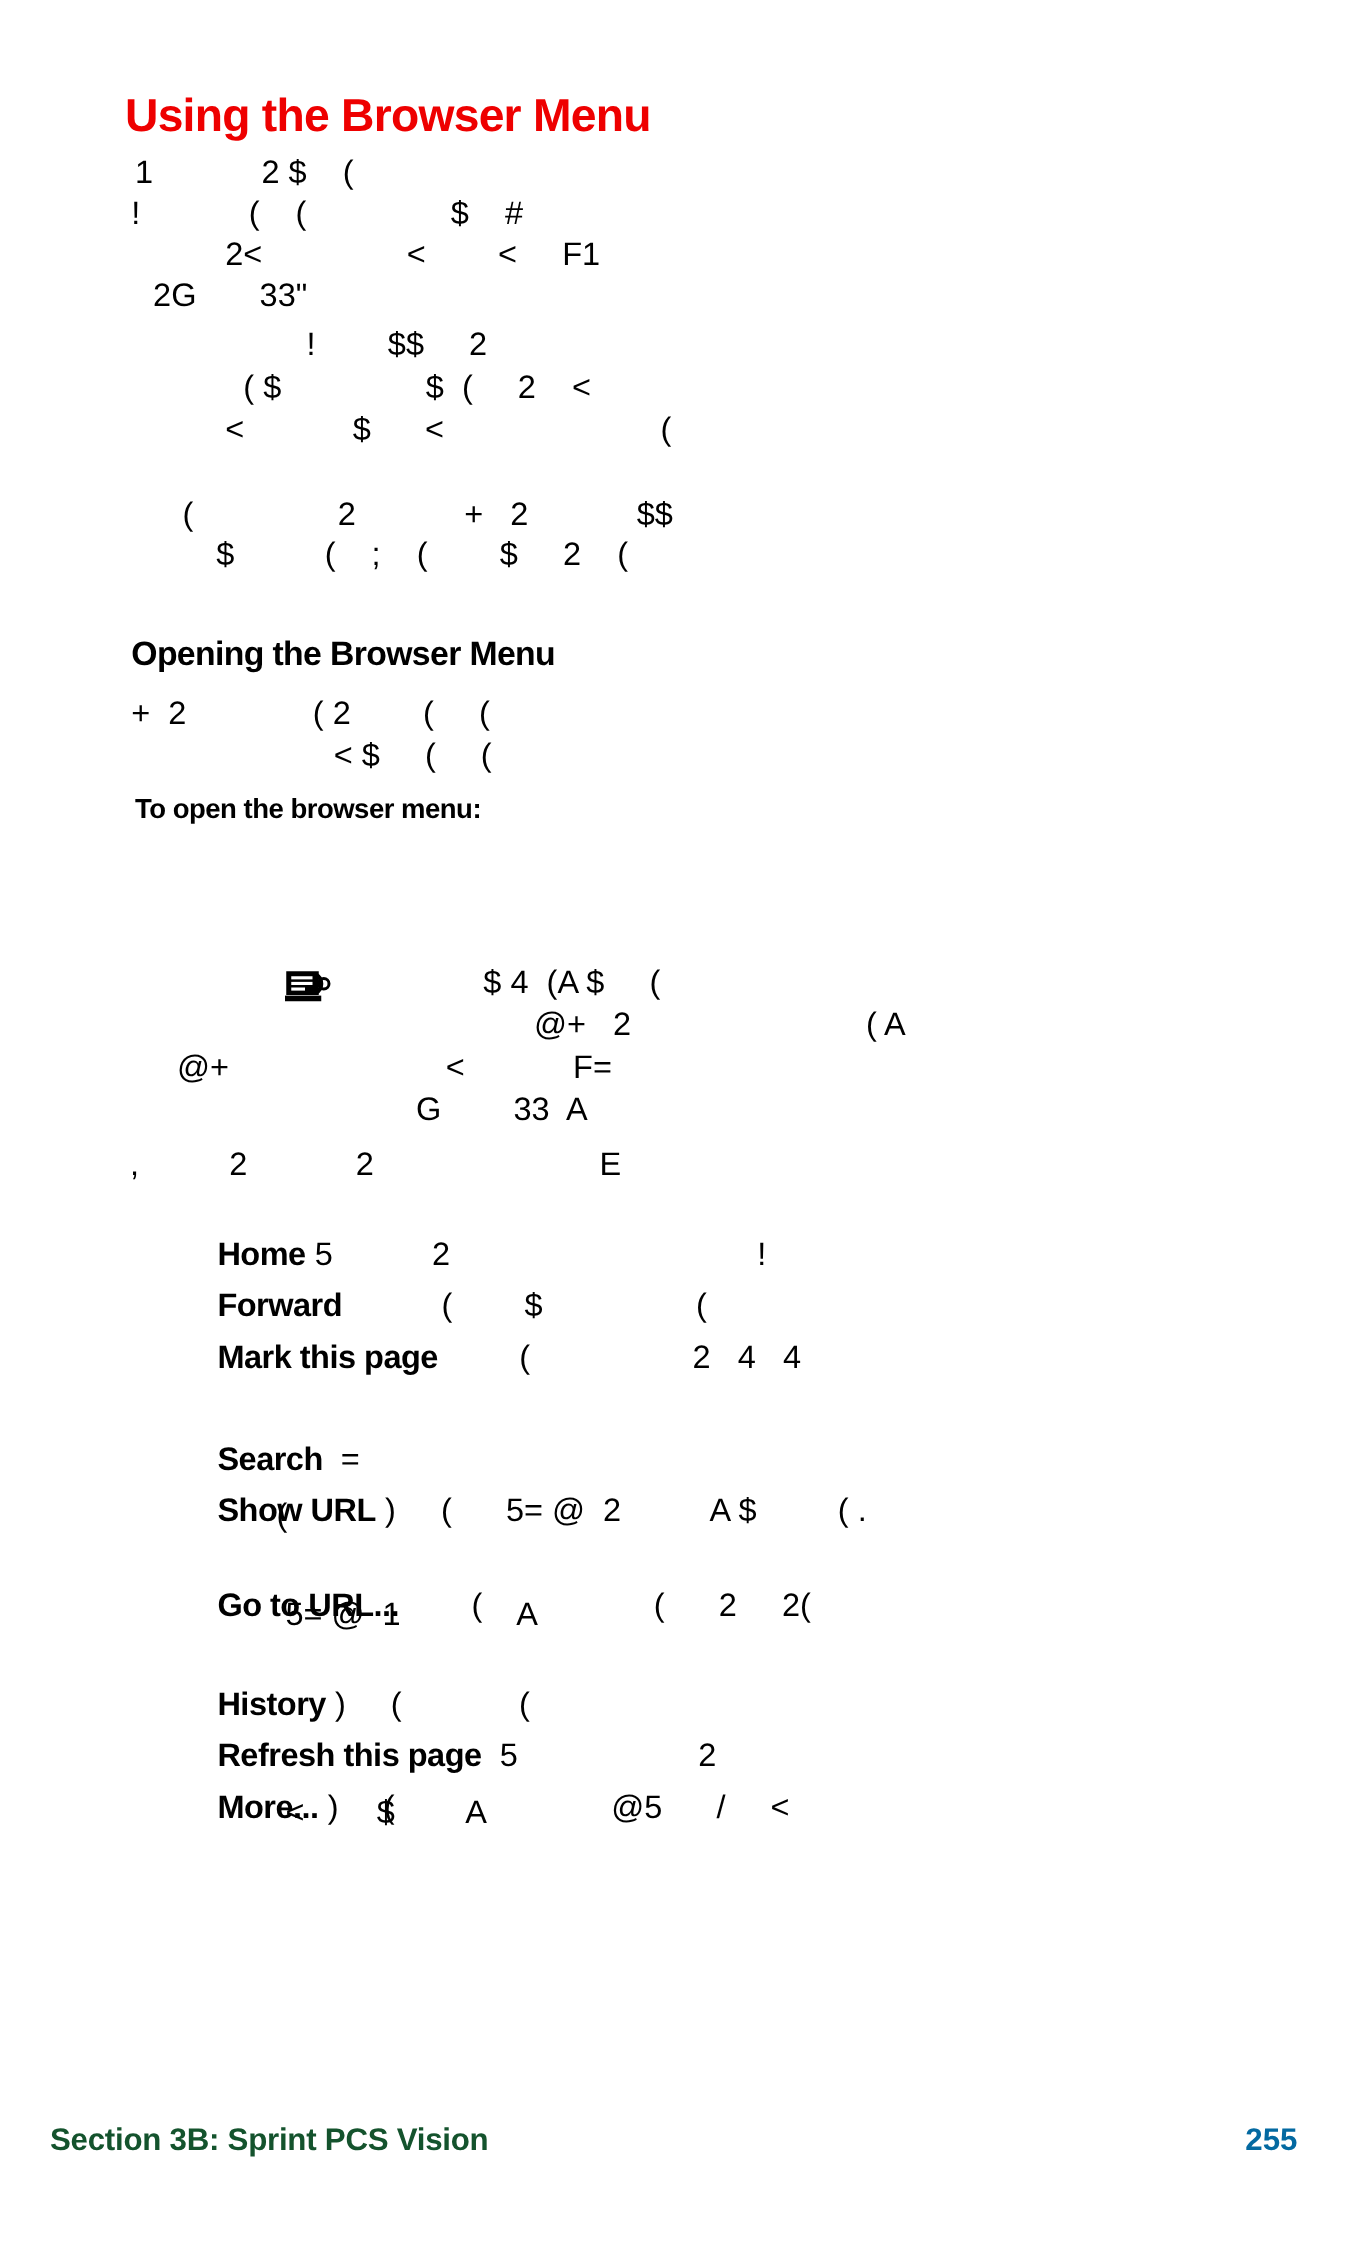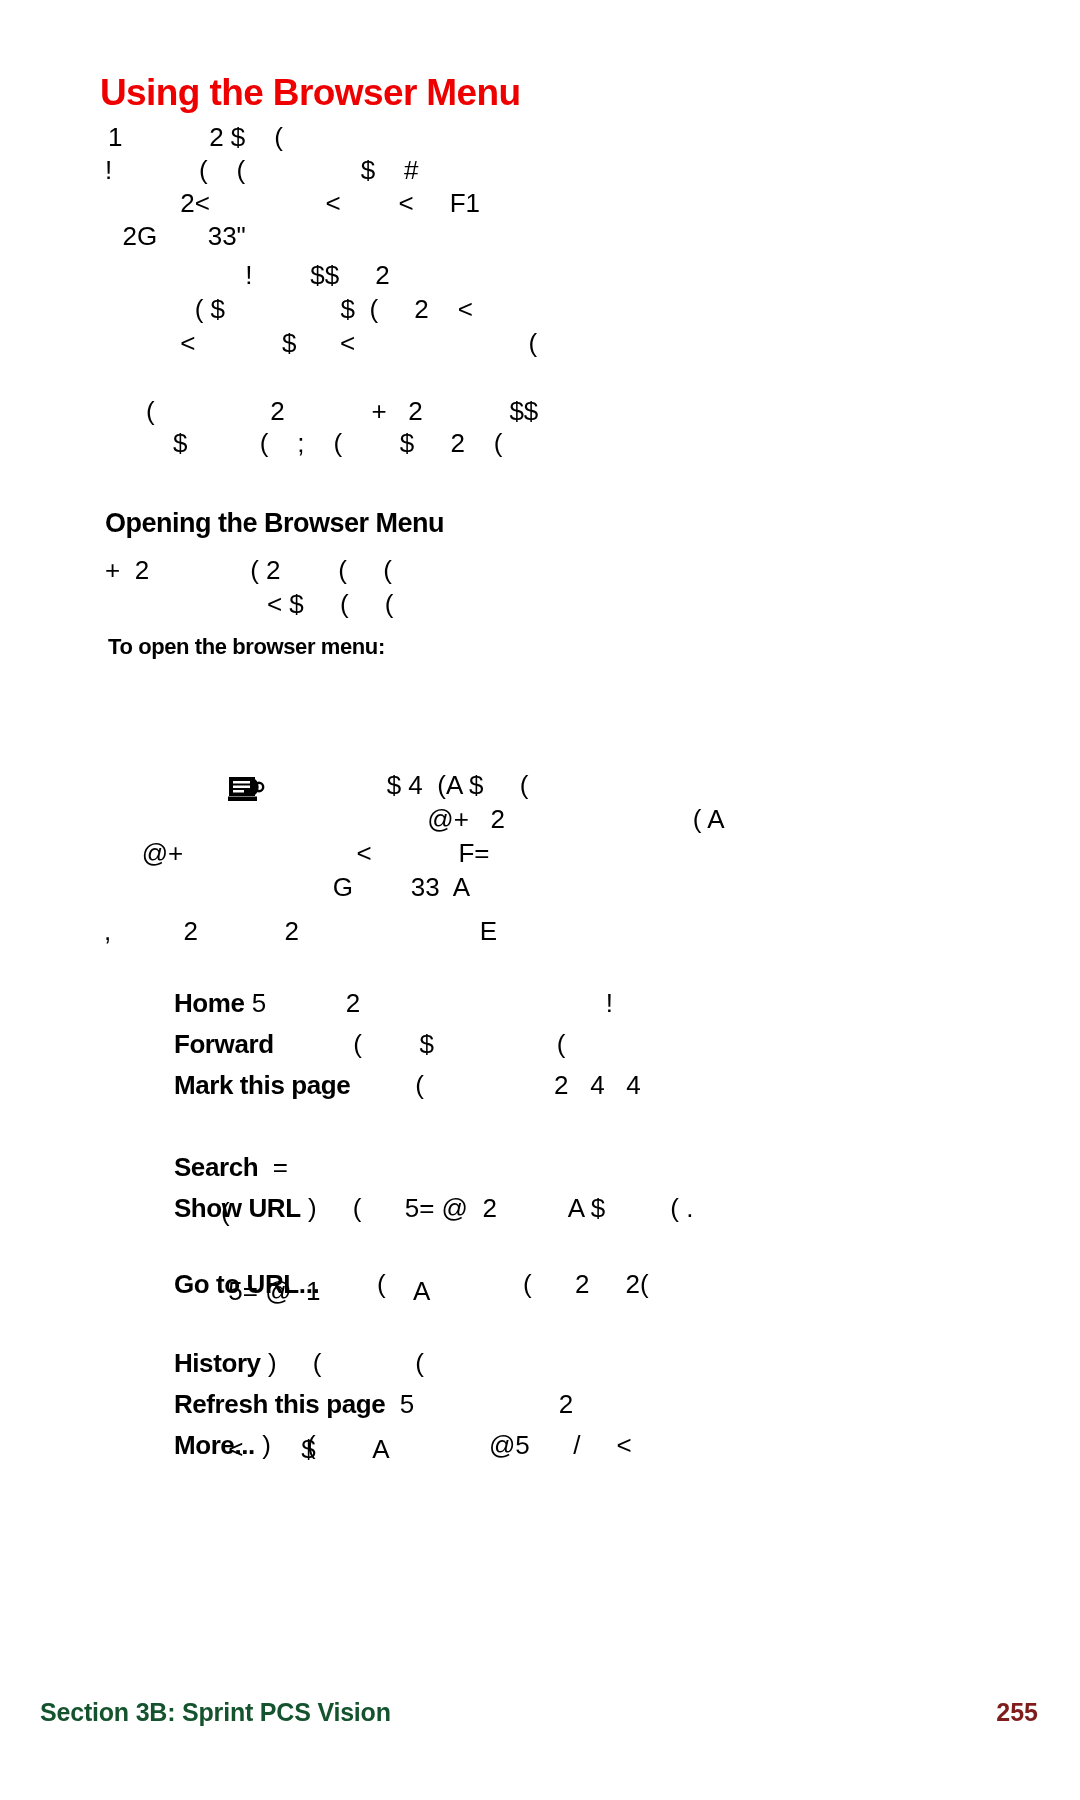--- a/index.html
+++ b/index.html
@@ -106,21 +106,21 @@
     letter-spacing: -0.2px;
     color: #14532d;
     white-space: nowrap;
   }
   .footer-right {
     position: absolute;
     right: 42px;
     top: 1698px;
     font-size: 25px;
     font-weight: bold;
-    color: #7f1d1d;
+    color: #0369a1;
     white-space: nowrap;
   }
 </style>
 </head>
 <body>
 
 <div class="page">
 
   <div class="page-title">Using the Browser Menu</div>
 

